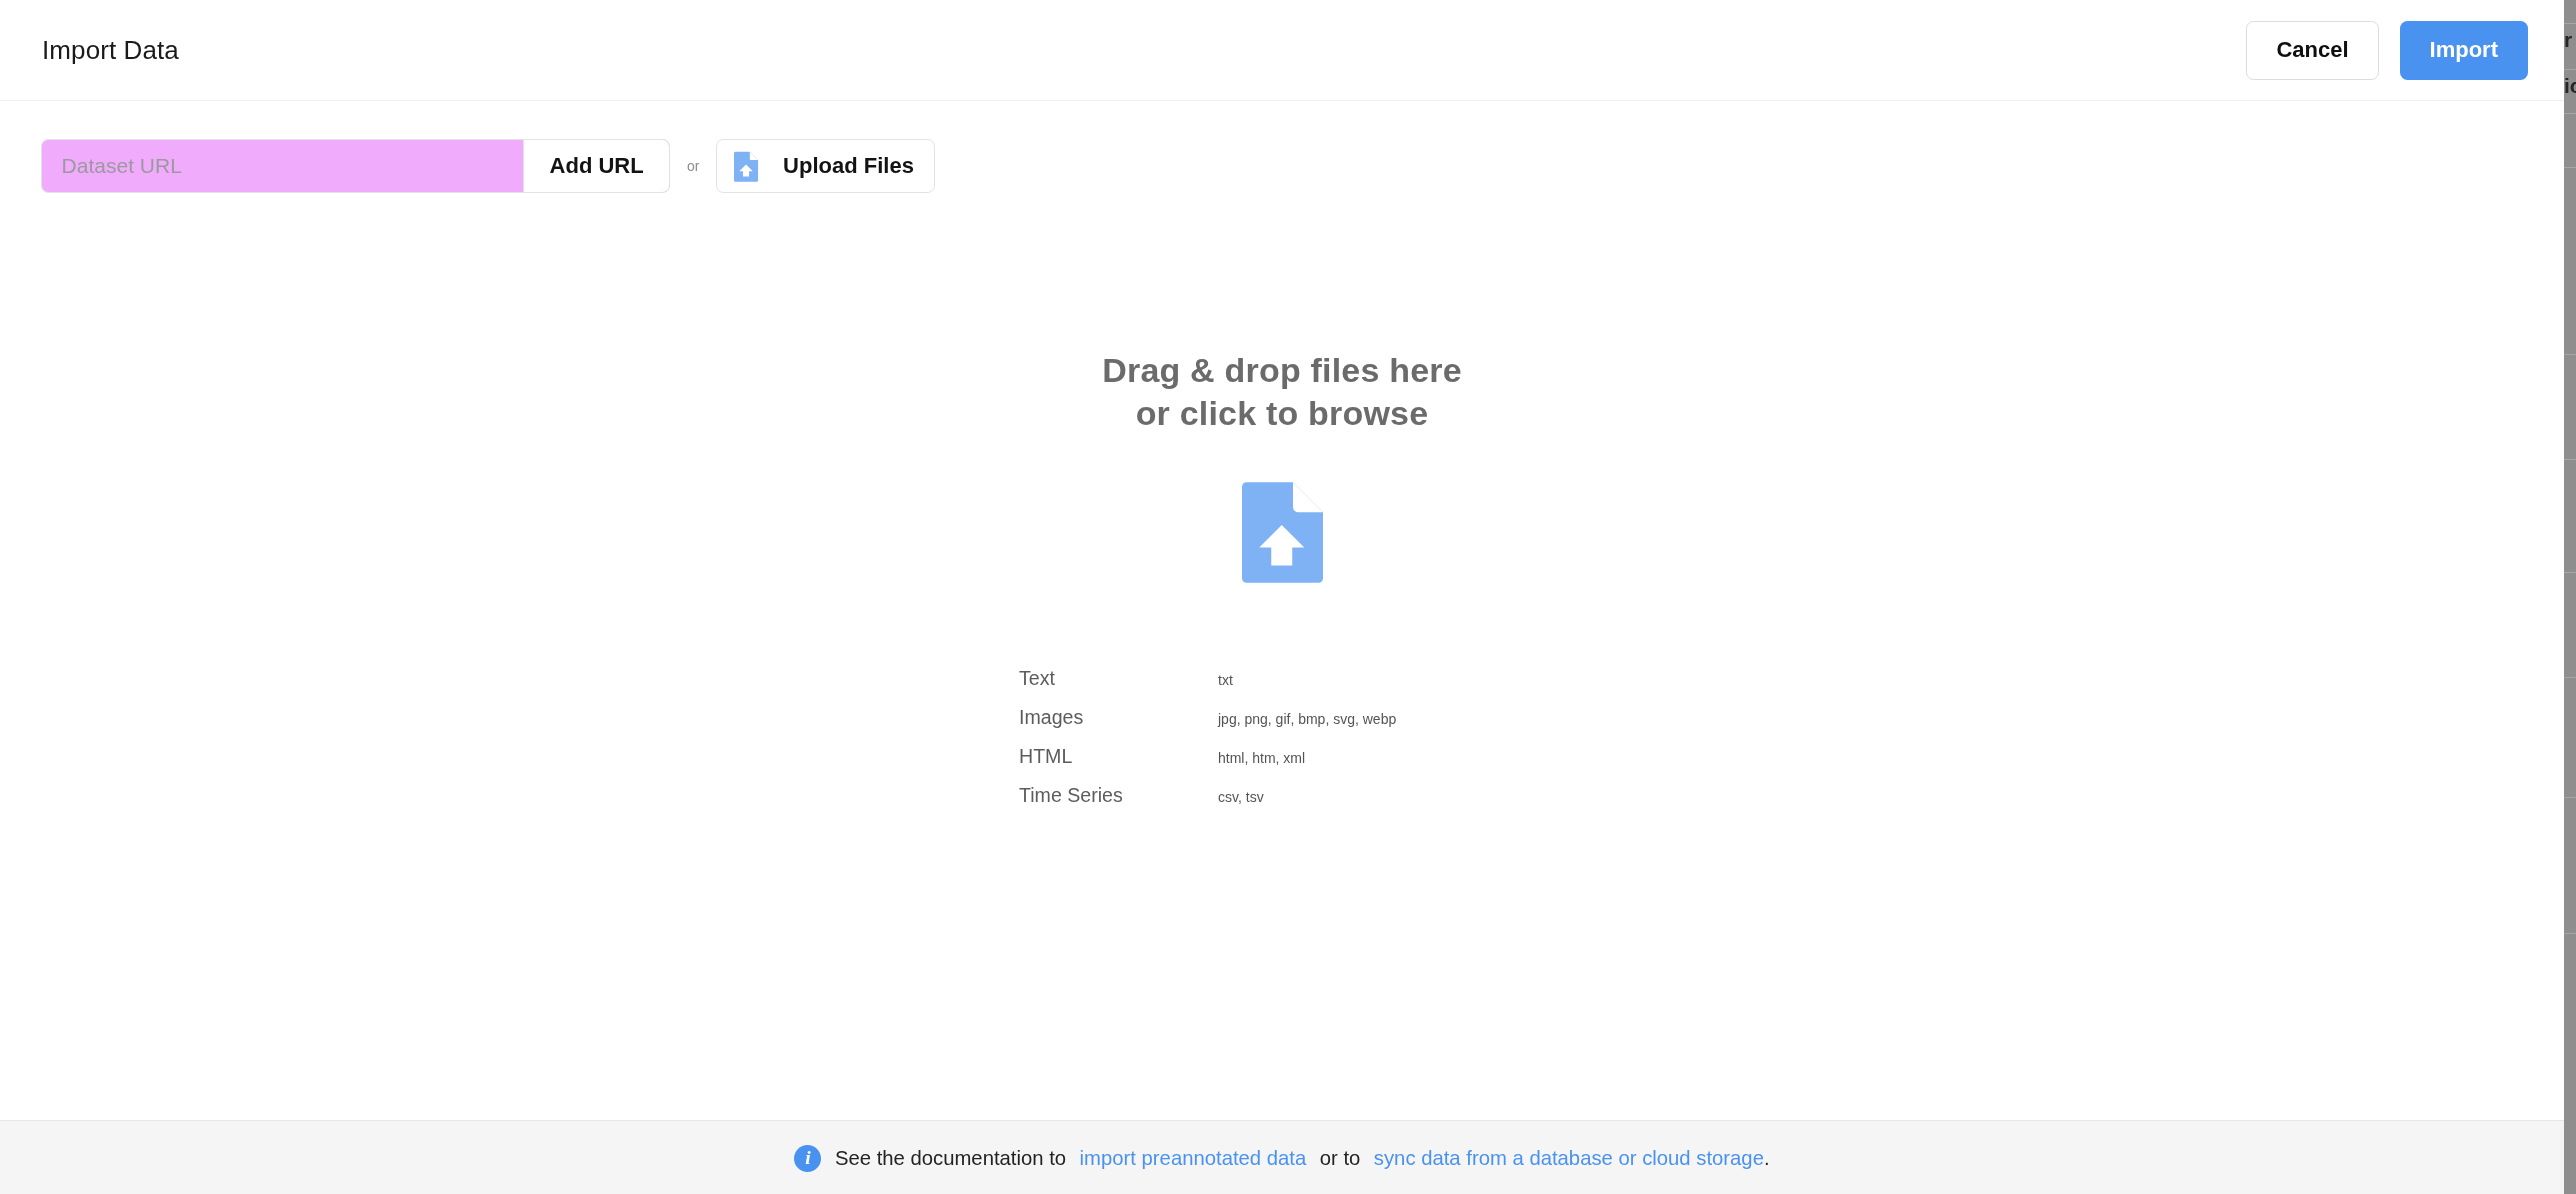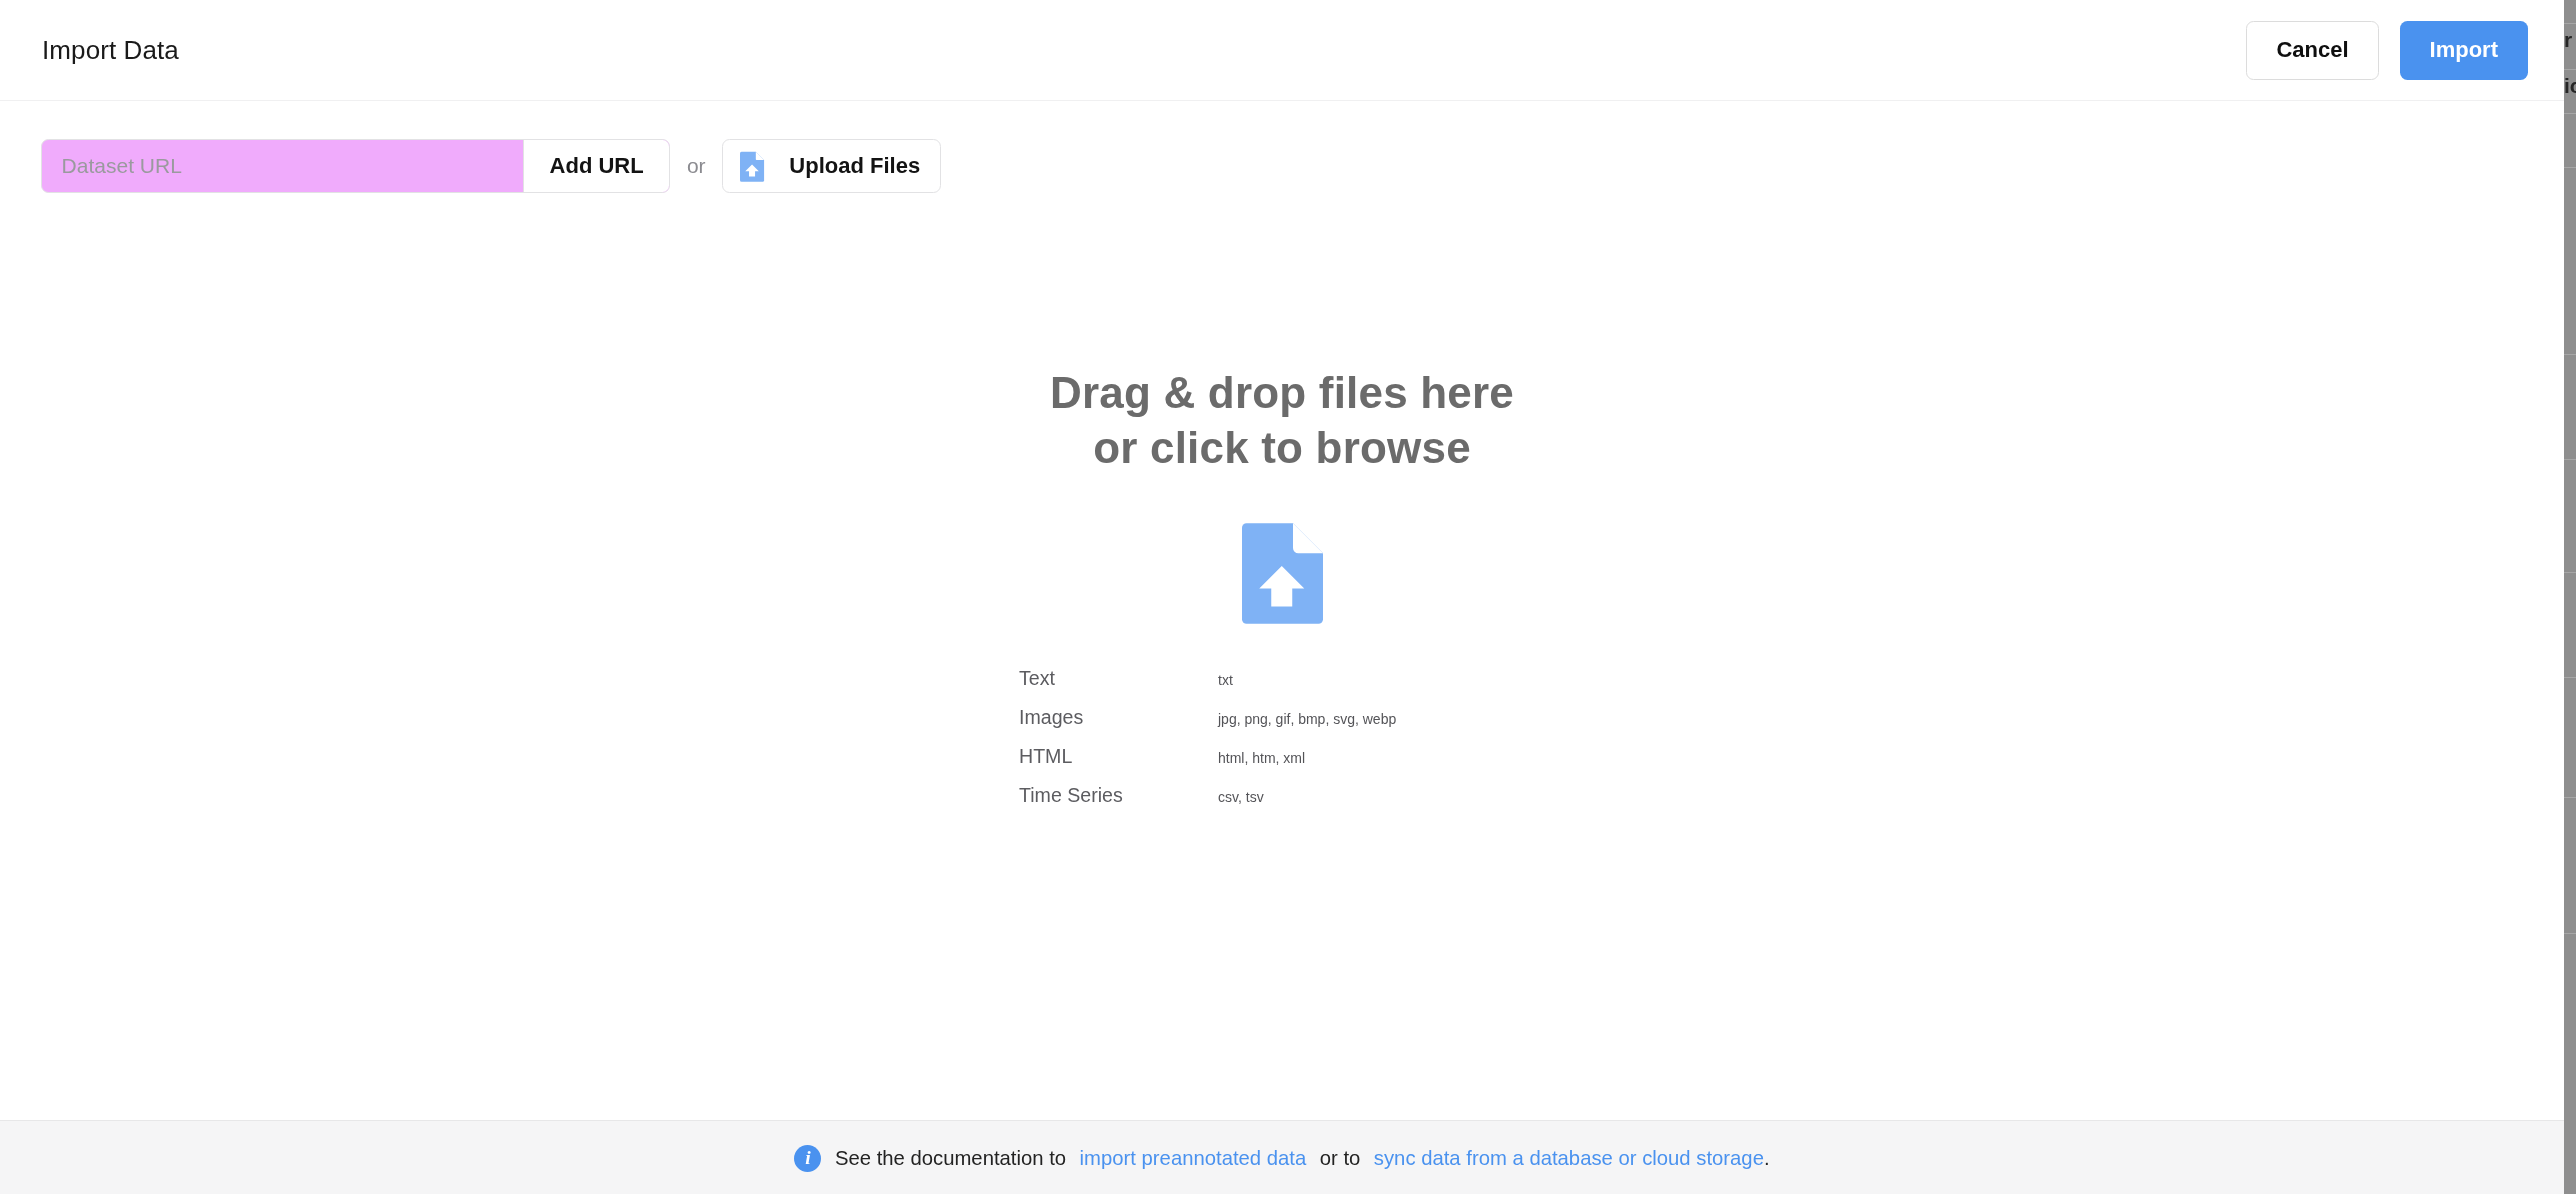--- a/index.html
+++ b/index.html
@@ -139,21 +139,21 @@
     font-size: 22px;
     font-weight: 700;
     color: #131313;
     cursor: pointer;
     border-radius: 0;
     display: flex;
     align-items: center;
   }
   #or-text {
     margin: 0 16.6px;
-    font-size: 21px;
+    font-size: 14px;
     color: #8b8b90;
   }
   #upload-files-button {
     height: 54px;
     padding: 0 19.6px 0 16.6px;
     background: #ffffff;
     border: 1.5px solid #e2e2e4;
     border-radius: 7.5px;
     gap: 24px;
     color: #131313;
@@ -167,27 +167,26 @@
   
   #dropzone {
     position: absolute;
     left: 0; right: 0;
     top: 248px;
     display: flex;
     flex-direction: column;
     align-items: center;
   }
   #dropzone-title {
-    font-size: 44px;
+    font-size: 34px;
     font-weight: 700;
     color: #6b6b6b;
     line-height: 1.26;
     text-align: center;
     letter-spacing: 0.2px;
-    margin-top: 16px;
   }
   #dropzone-icon-wrap {
     margin-top: 47px;
   }
 
   
   #formats {
     position: absolute;
     left: 1019px;
     top: 566px;

